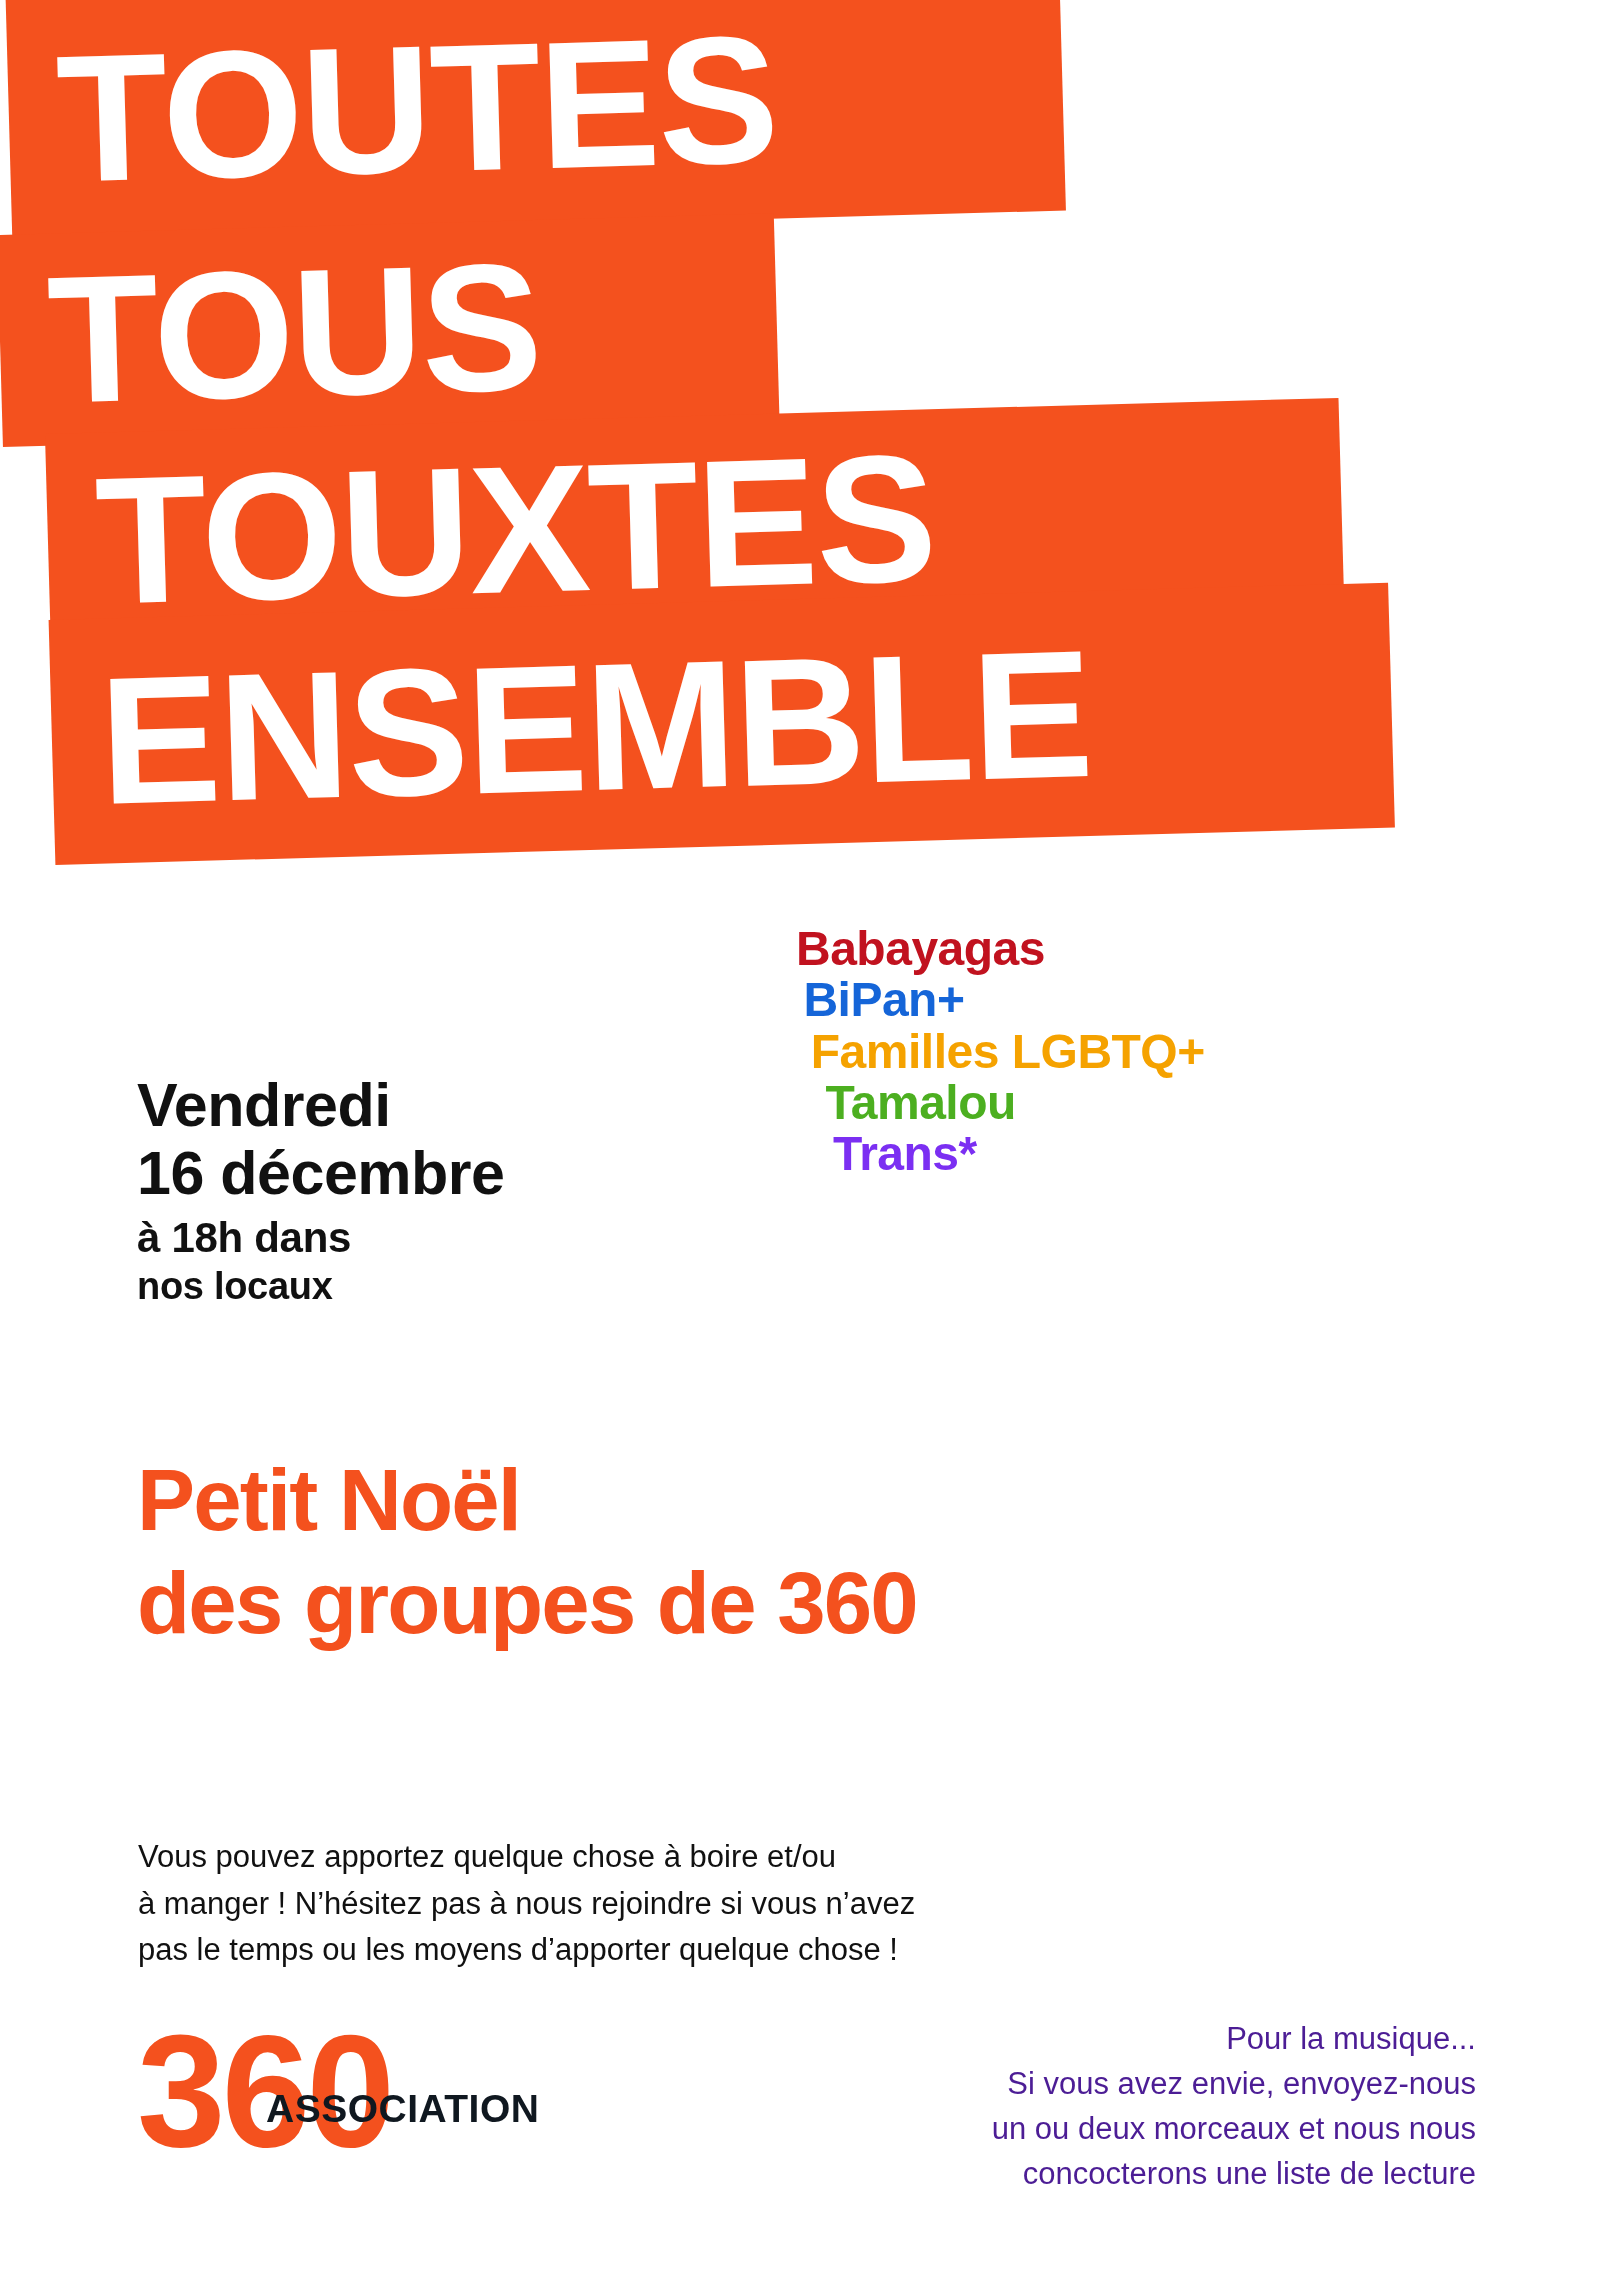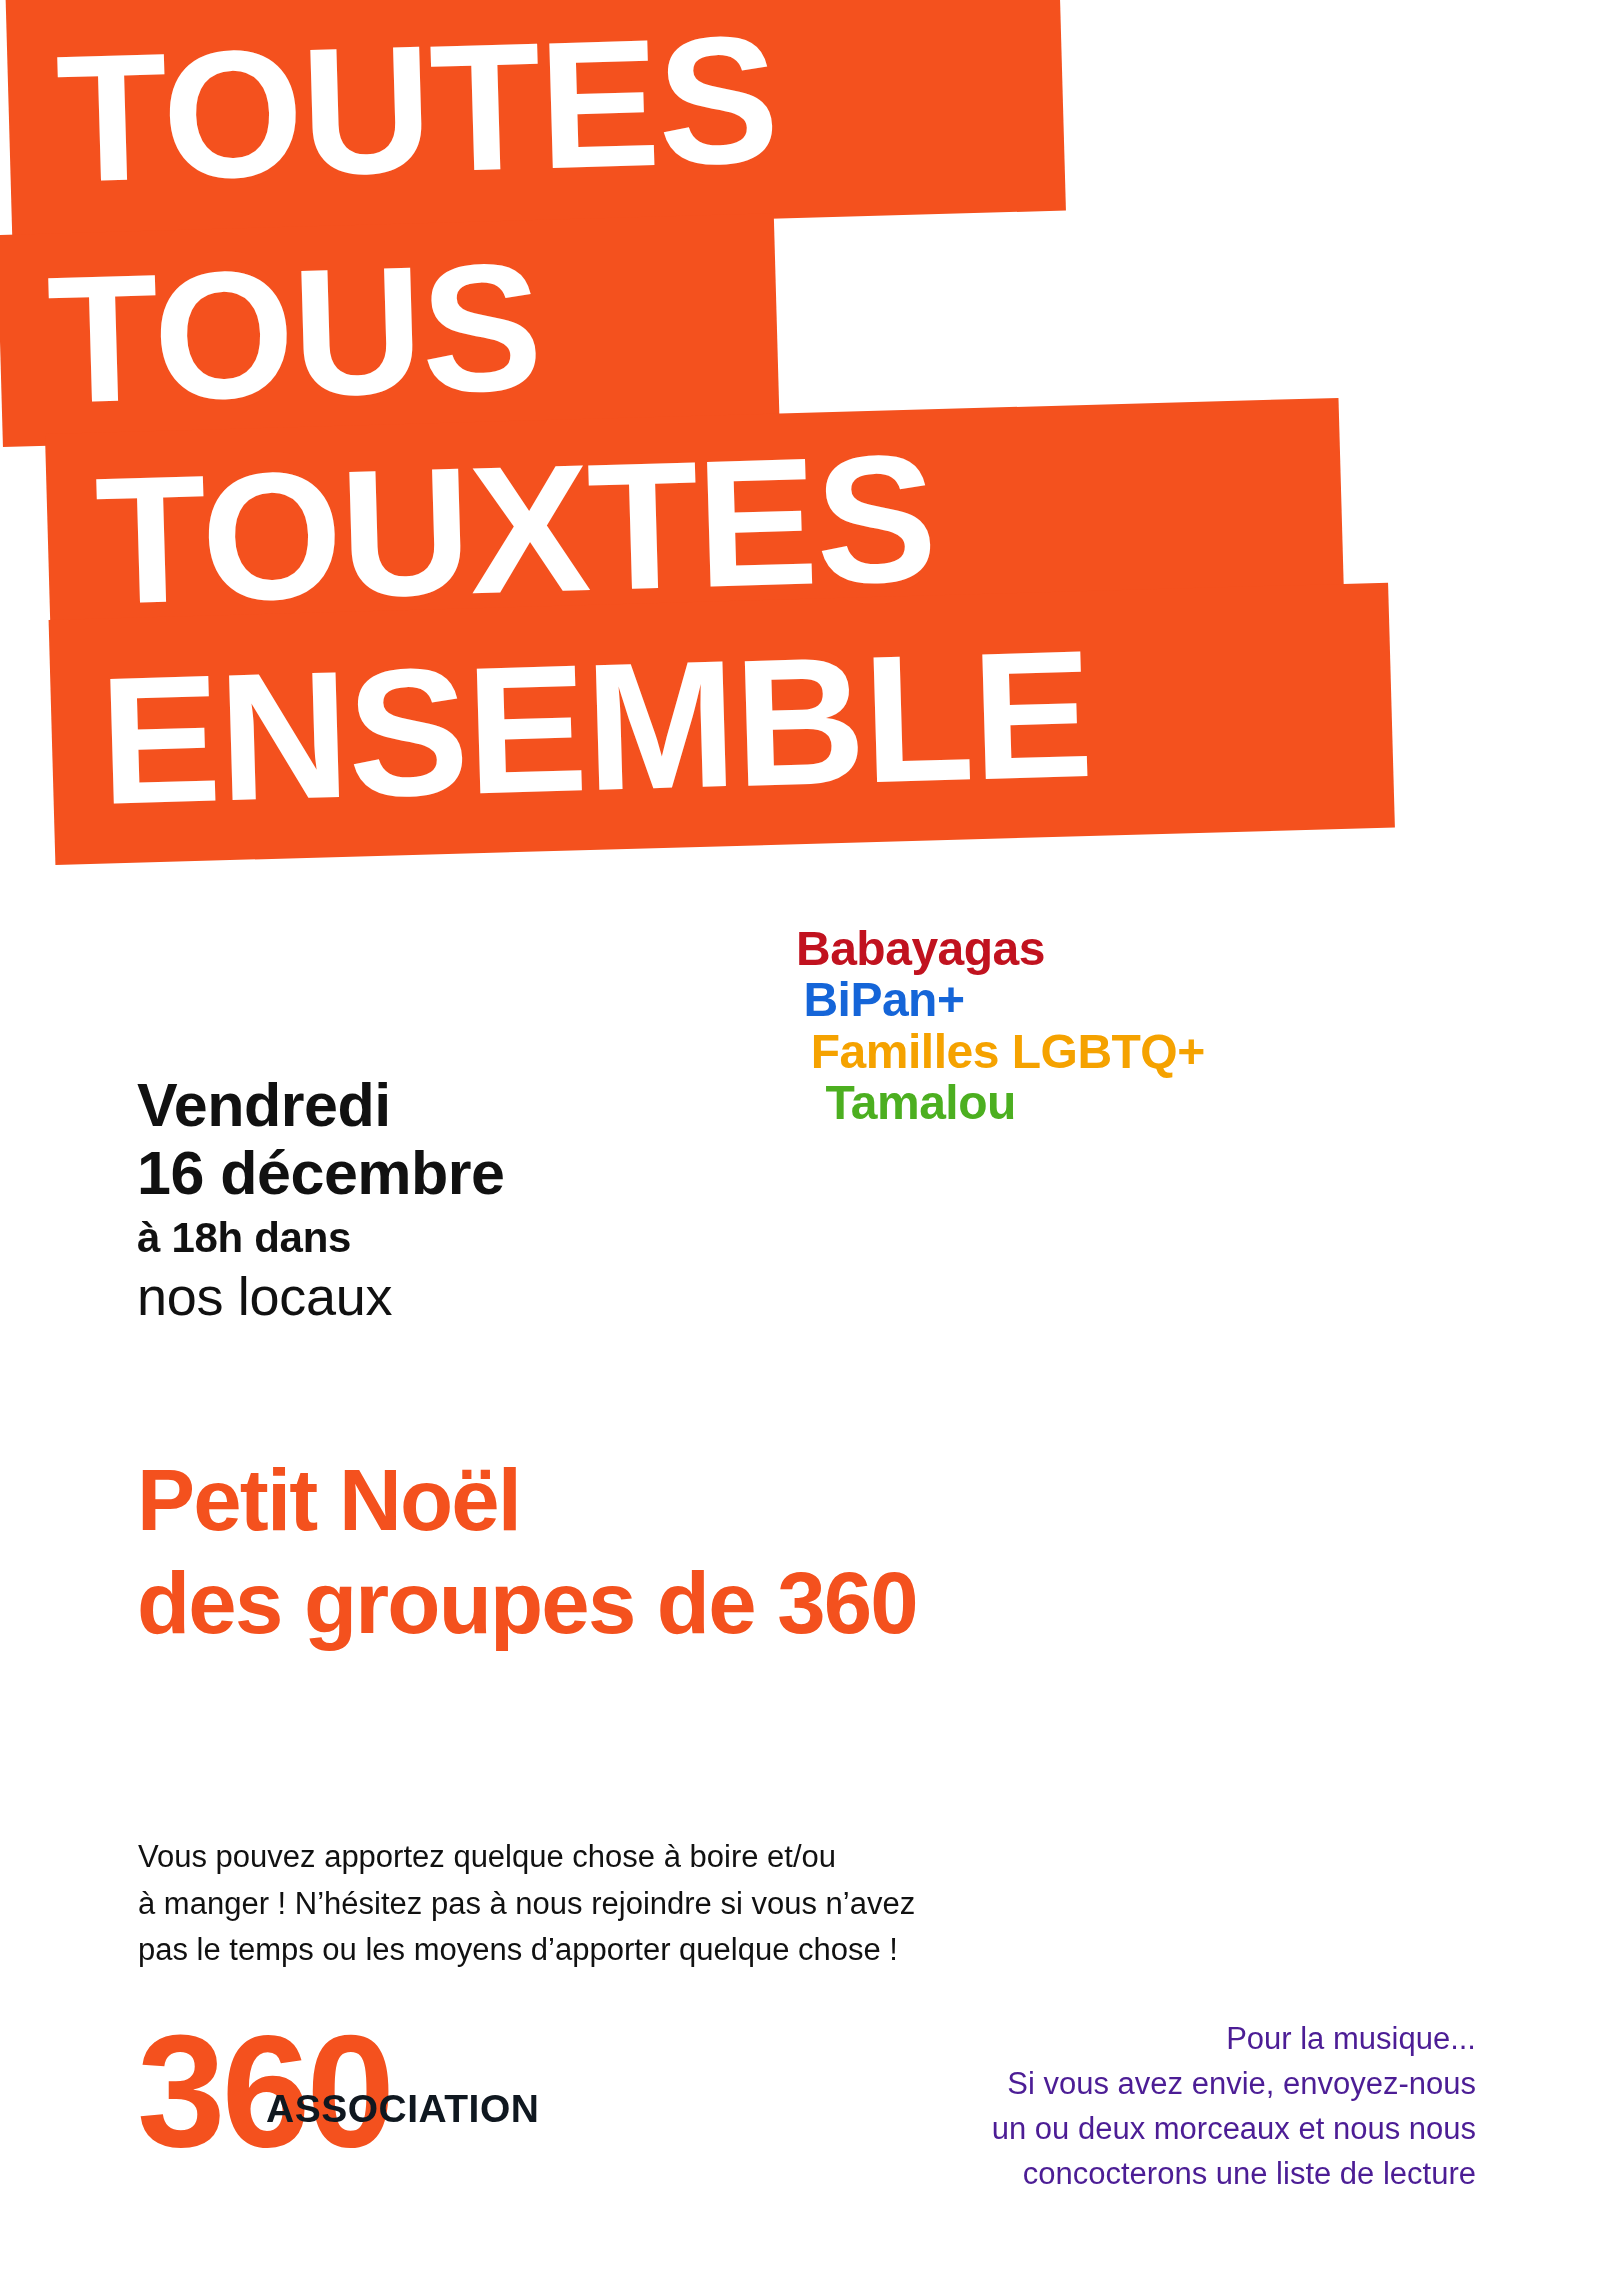--- a/index.html
+++ b/index.html
@@ -115,22 +115,22 @@
     letter-spacing: -0.5px;
   }
   #date-time {
     font-size: 42px;
     font-weight: 700;
     line-height: 1.2;
     margin-top: 5.5px;
     letter-spacing: -0.3px;
   }
   #date-place {
-    font-size: 54px;
-    font-weight: 400;
+    font-size: 38px;
+    font-weight: 700;
     line-height: 1.2;
     letter-spacing: -0.3px;
   }
 
   
   #event-title {
     position: absolute;
     left: 137px;
     top: 1449px;
     width: 1338px;
@@ -201,20 +201,21 @@
   <div class="hl-row" id="hl-row-1">TOUS</div>
   <div class="hl-row" id="hl-row-2">TOUXTES</div>
   <div class="hl-row" id="hl-row-3">ENSEMBLE</div>
 </div>
 
 <div id="groups">
   <div class="group-name g-0" style="color: rgb(193, 18, 31);">Babayagas</div>
   <div class="group-name g-1" style="color: rgb(21, 101, 216);">BiPan+</div>
   <div class="group-name g-2" style="color: rgb(245, 162, 0);">Familles LGBTQ+</div>
   <div class="group-name g-4" style="color: rgb(76, 175, 32);">Tamalou</div>
+  <div class="group-name g-5" style="color: rgb(123, 47, 242);">Trans*</div>
 </div>
 
 <div id="date-block">
   <div id="date-day">Vendredi</div>
   <div id="date-date">16 décembre</div>
   <div id="date-time">à 18h dans</div>
   <div id="date-place">nos locaux</div>
 </div>
 
 <div id="event-title">

